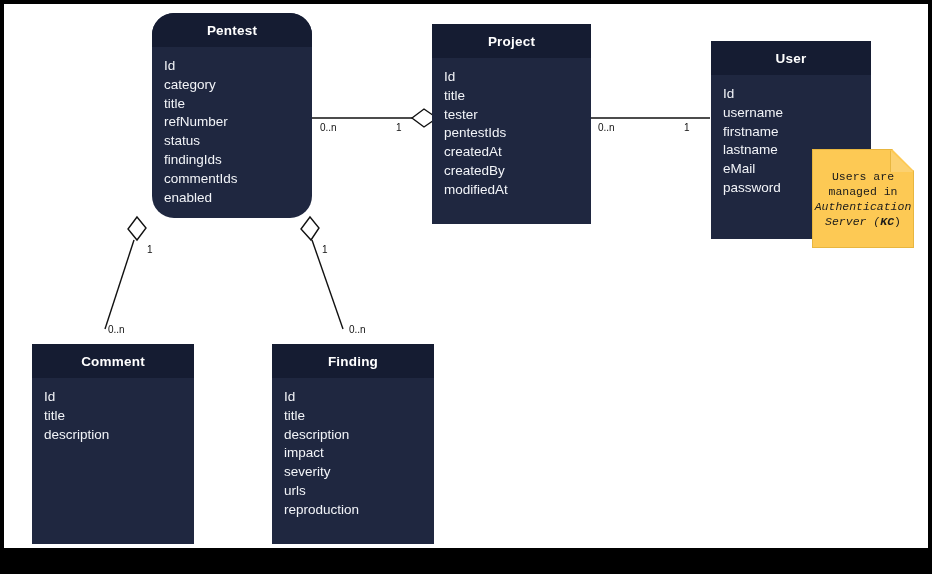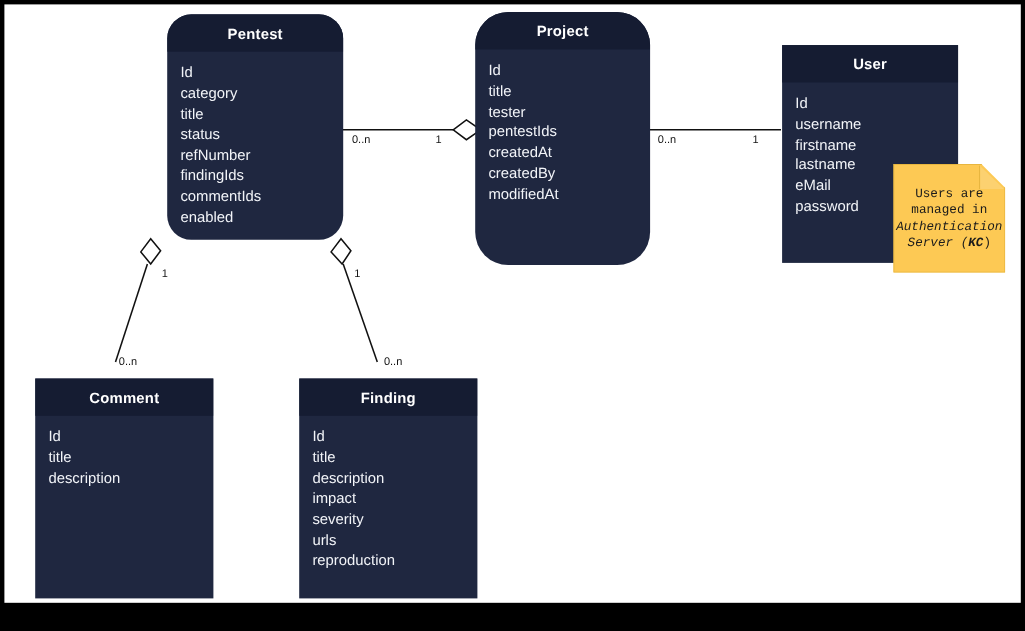--- a/index.html
+++ b/index.html
@@ -130,29 +130,29 @@
 
     <div class="mult" style="left:318px; top:240px;">1</div>
     <div class="mult" style="left:345px; top:320px;">0..n</div>
 
     <div class="uml-class" style="left:148px; top:9px; width:160px; height:205px;border-radius:22px;">
       <div class="cls-header">Pentest</div>
       <div class="cls-attrs">
         <div class="attr">Id</div>
         <div class="attr">category</div>
         <div class="attr">title</div>
+        <div class="attr">refNumber</div>
         <div class="attr">status</div>
-        <div class="attr">refNumber</div>
         <div class="attr">findingIds</div>
         <div class="attr">commentIds</div>
         <div class="attr">enabled</div>
       </div>
     </div>
 
-    <div class="uml-class" style="left:428px; top:7px; width:159px; height:230px;border-radius:30px;">
+    <div class="uml-class" style="left:428px; top:20px; width:159px; height:200px;">
       <div class="cls-header">Project</div>
       <div class="cls-attrs">
         <div class="attr">Id</div>
         <div class="attr">title</div>
         <div class="attr">tester</div>
         <div class="attr">pentestIds</div>
         <div class="attr">createdAt</div>
         <div class="attr">createdBy</div>
         <div class="attr">modifiedAt</div>
       </div>

